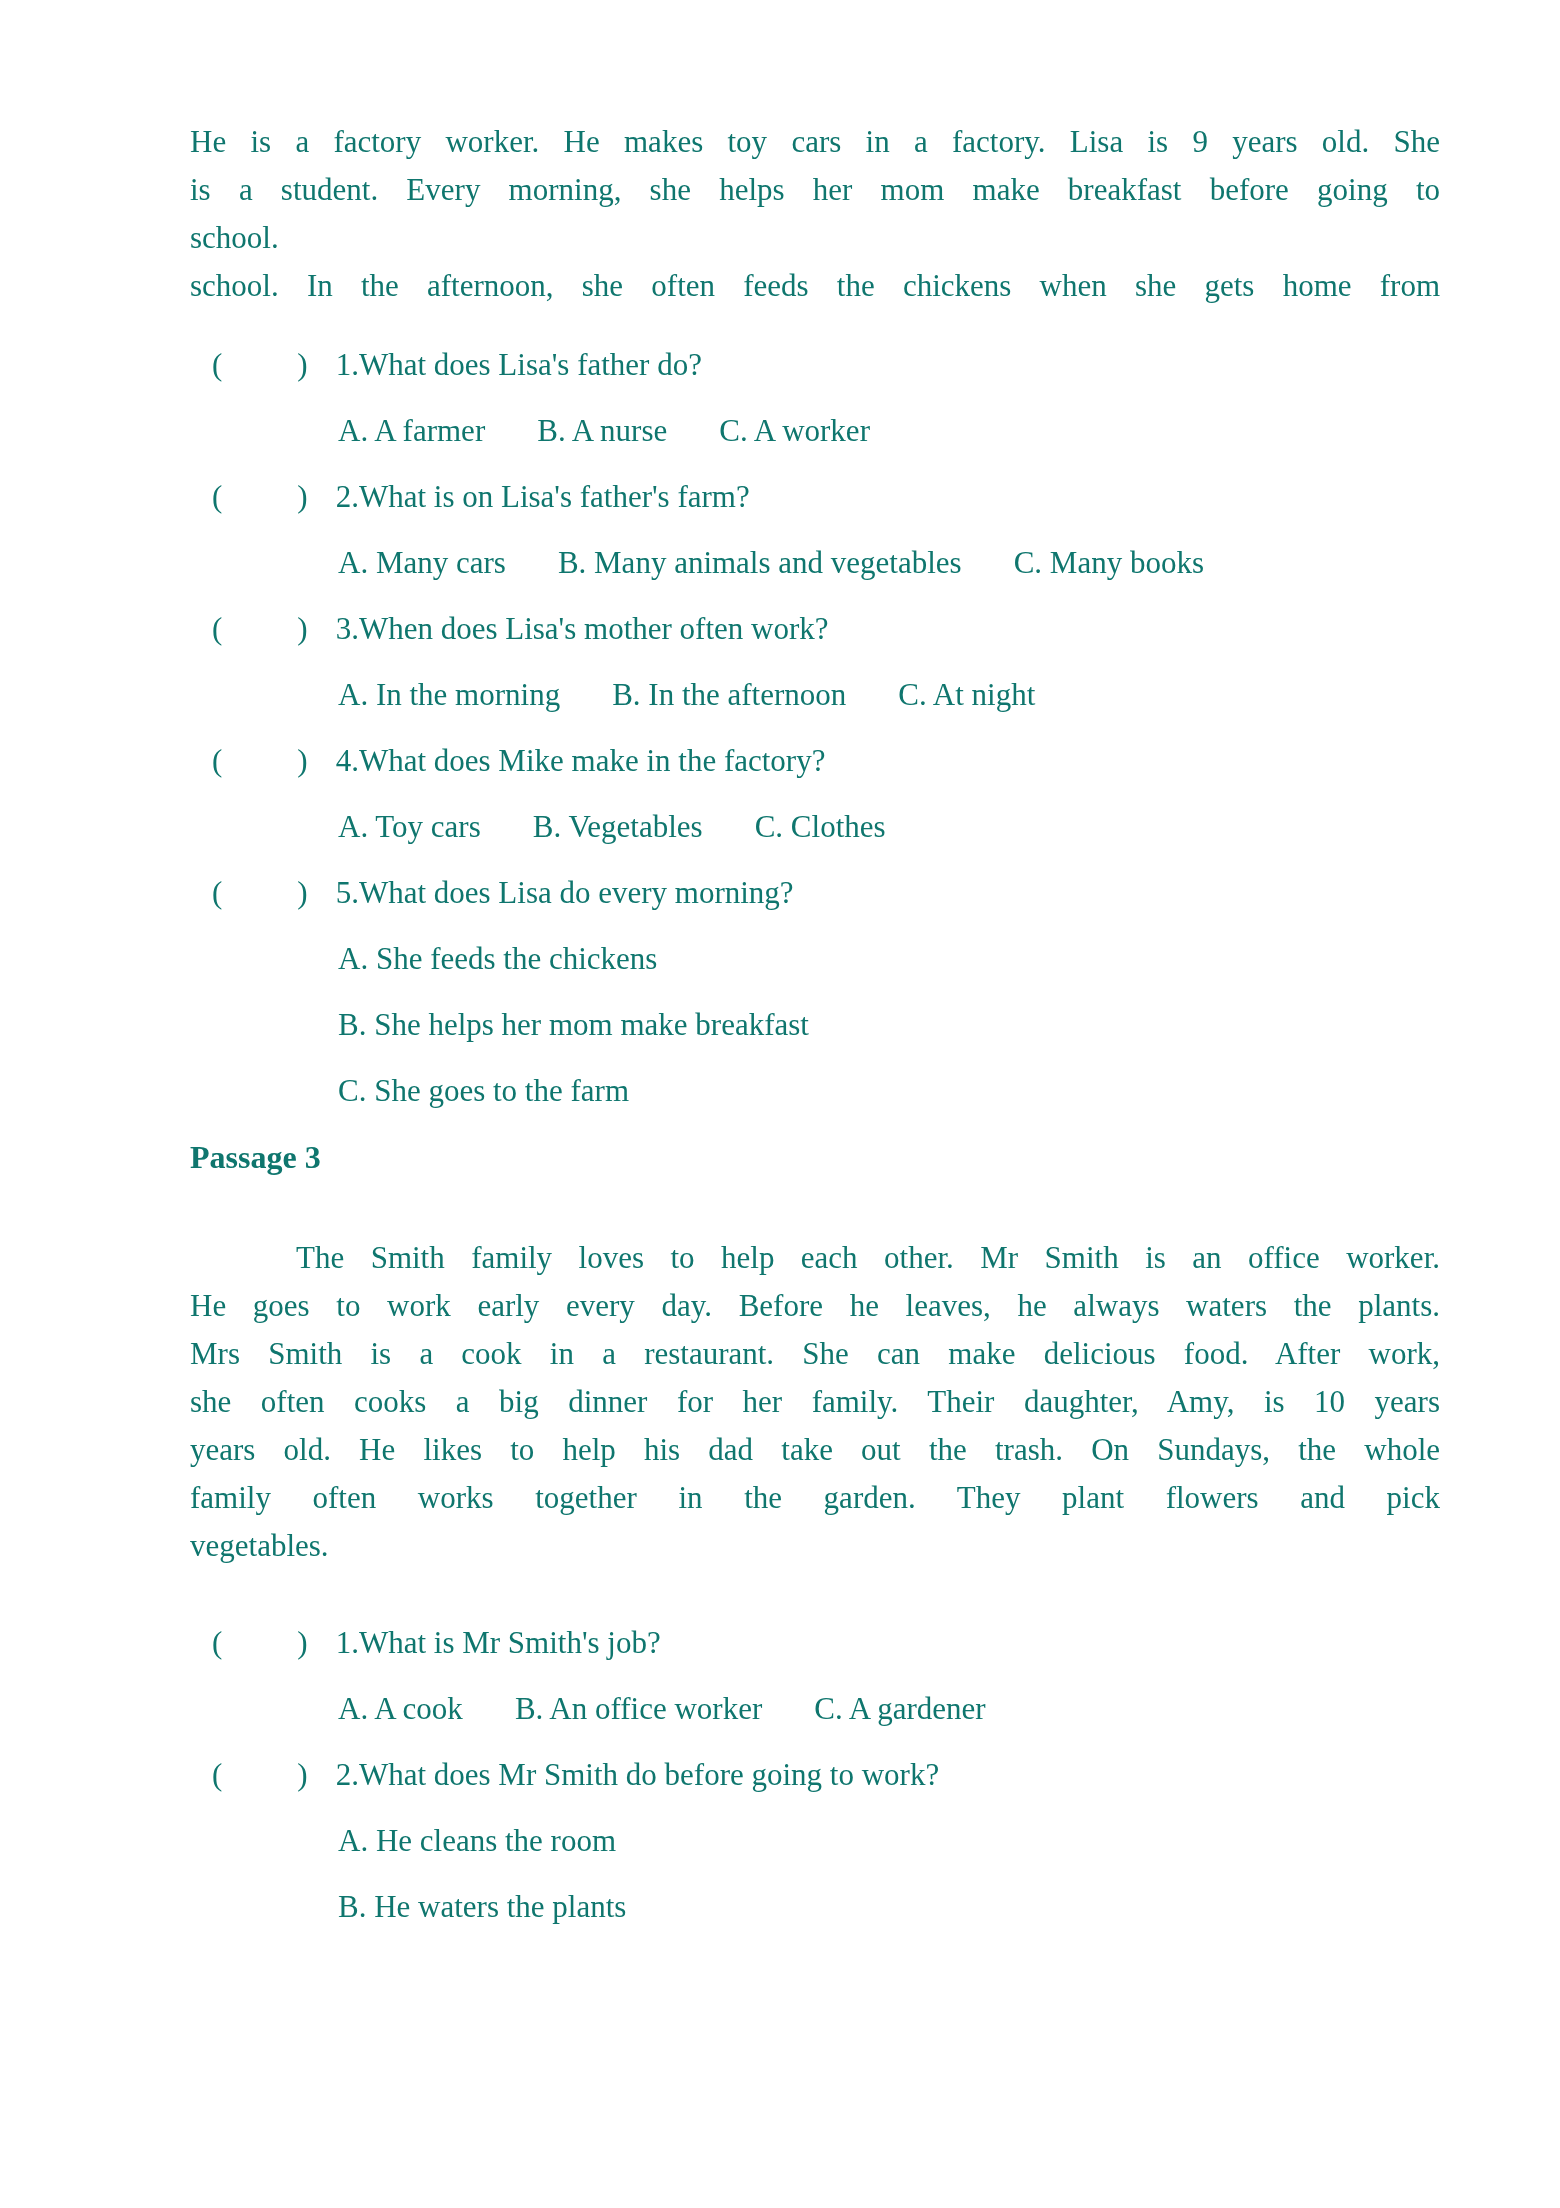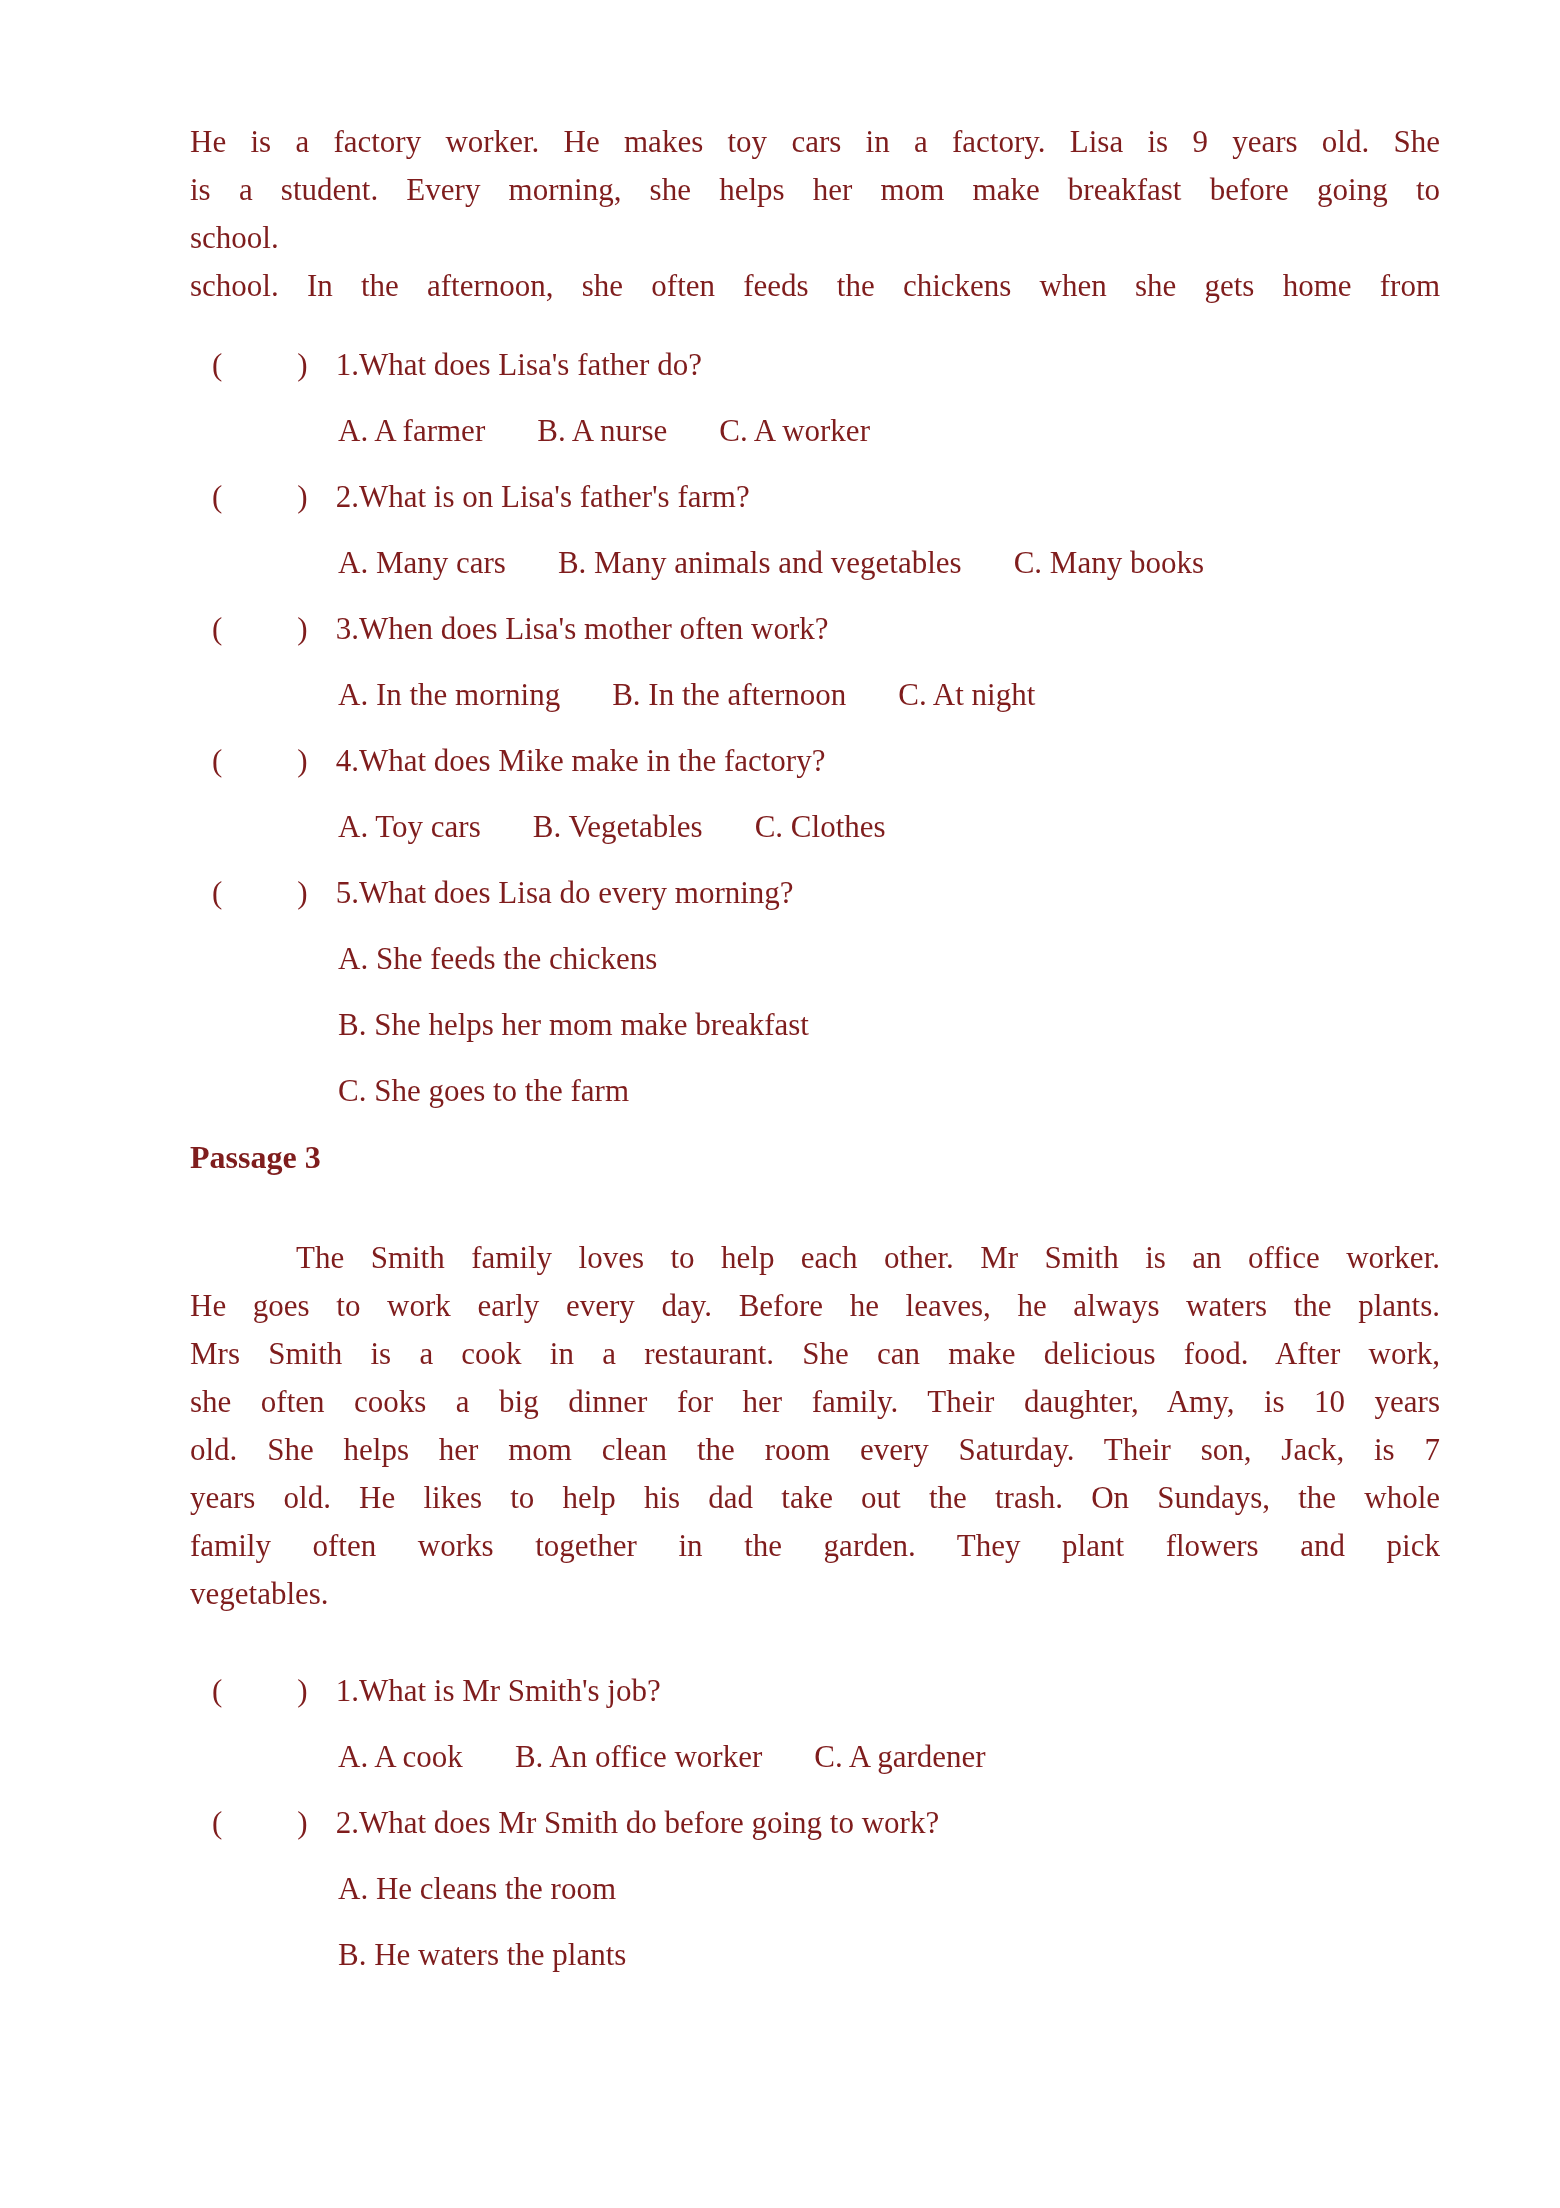--- a/index.html
+++ b/index.html
@@ -6,21 +6,21 @@
     margin: 0;
     padding: 0;
     background: #ffffff;
   }
   .page {
     position: relative;
     width: 1560px;
     height: 2208px;
     background: #ffffff;
     font-family: "Liberation Serif", "DejaVu Serif", serif;
-    color: #7f1d1d;
+    color: #0f766e;
     overflow: hidden;
   }
   .content {
     padding: 118px 120px 0 190px;
     font-size: 31px;
   }
   
   .pline {
     line-height: 48px;
     text-align: justify;
@@ -111,21 +111,20 @@
 
     </div>
 
     <div class="heading">Passage 3</div>
 
     <div class="para2">
       <div class="pline first-indent">The Smith family loves to help each other. Mr Smith is an office worker.</div>
       <div class="pline">He goes to work early every day. Before he leaves, he always waters the plants.</div>
       <div class="pline">Mrs Smith is a cook in a restaurant. She can make delicious food. After work,</div>
       <div class="pline">she often cooks a big dinner for her family. Their daughter, Amy, is 10 years</div>
-      <div class="pline">old. She helps her mom clean the room every Saturday. Their son, Jack, is 7</div>
       <div class="pline">years old. He likes to help his dad take out the trash. On Sundays, the whole</div>
       <div class="pline">family often works together in the garden. They plant flowers and pick</div>
       <div class="pline last">vegetables.</div>
     </div>
 
     <div class="qblock qblock2">
 
       <div class="qline">
         <span class="paren-open">(</span><span class="paren-close">)</span><span class="qtext">1.What is Mr Smith's job?</span>
       </div>

